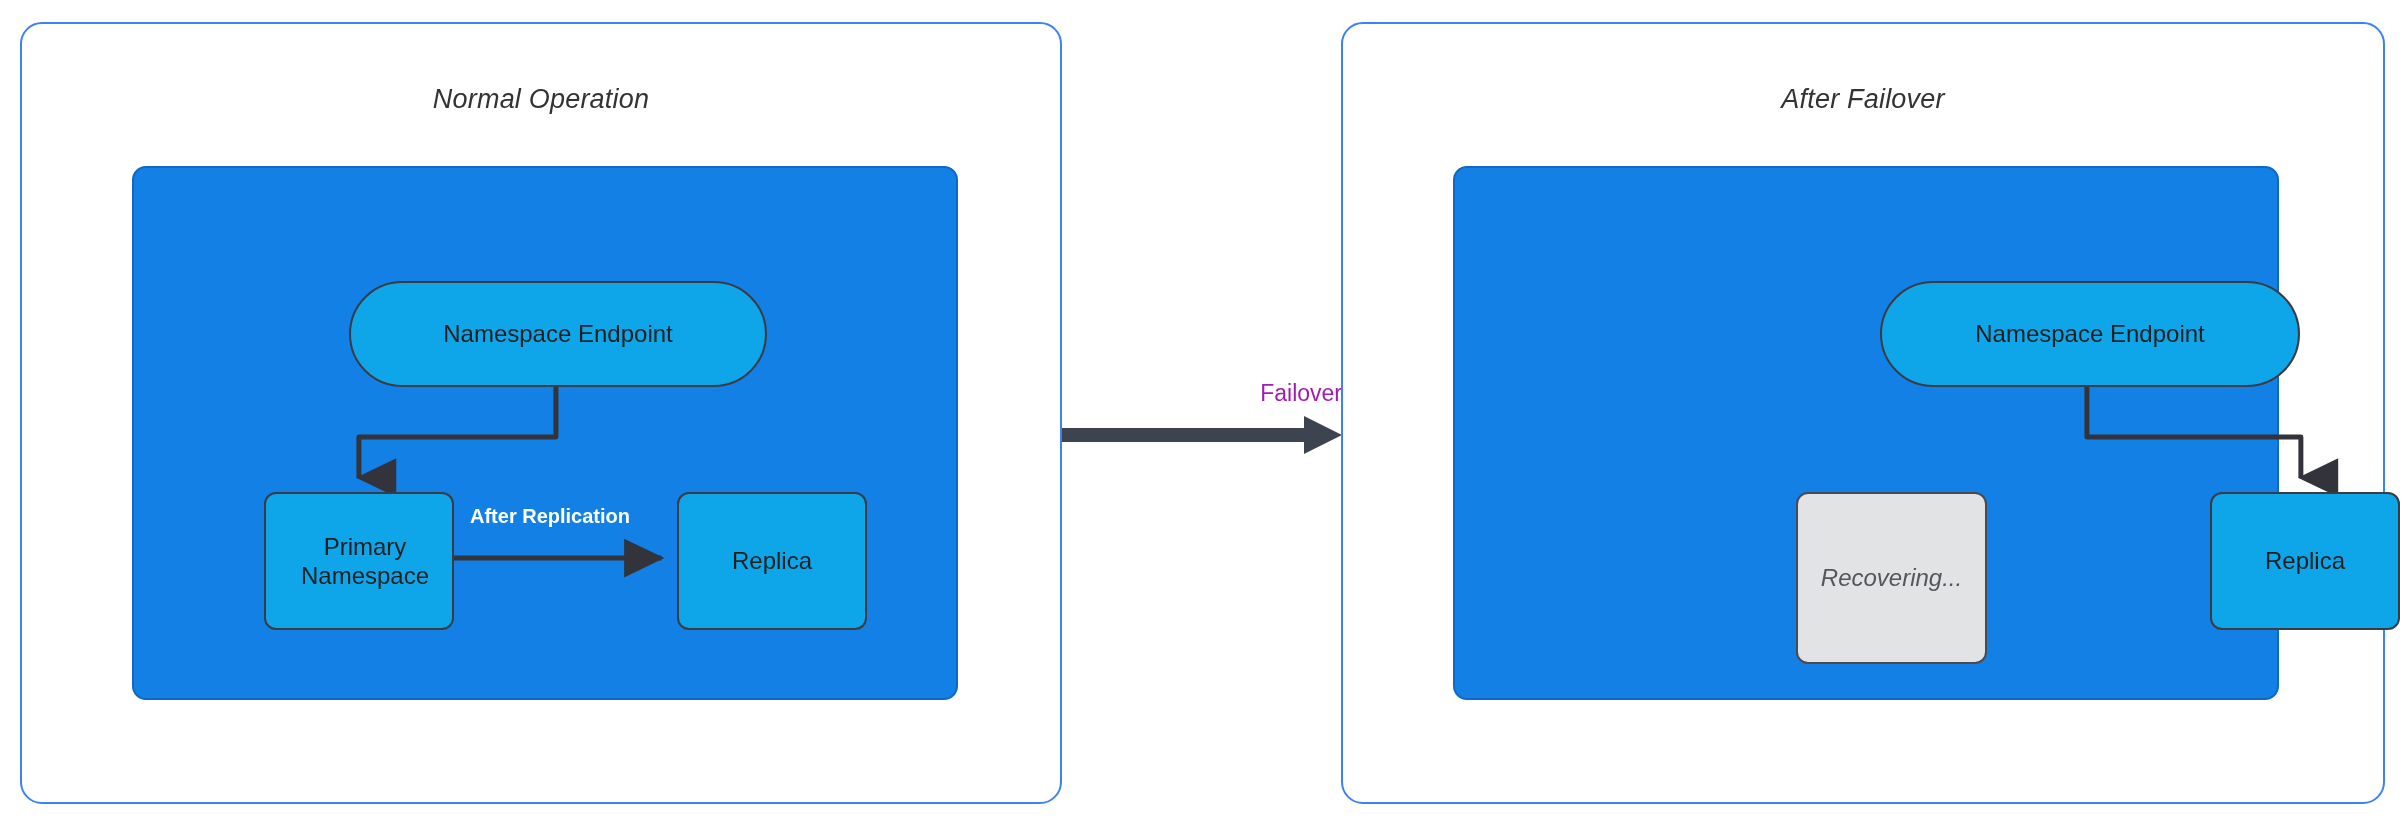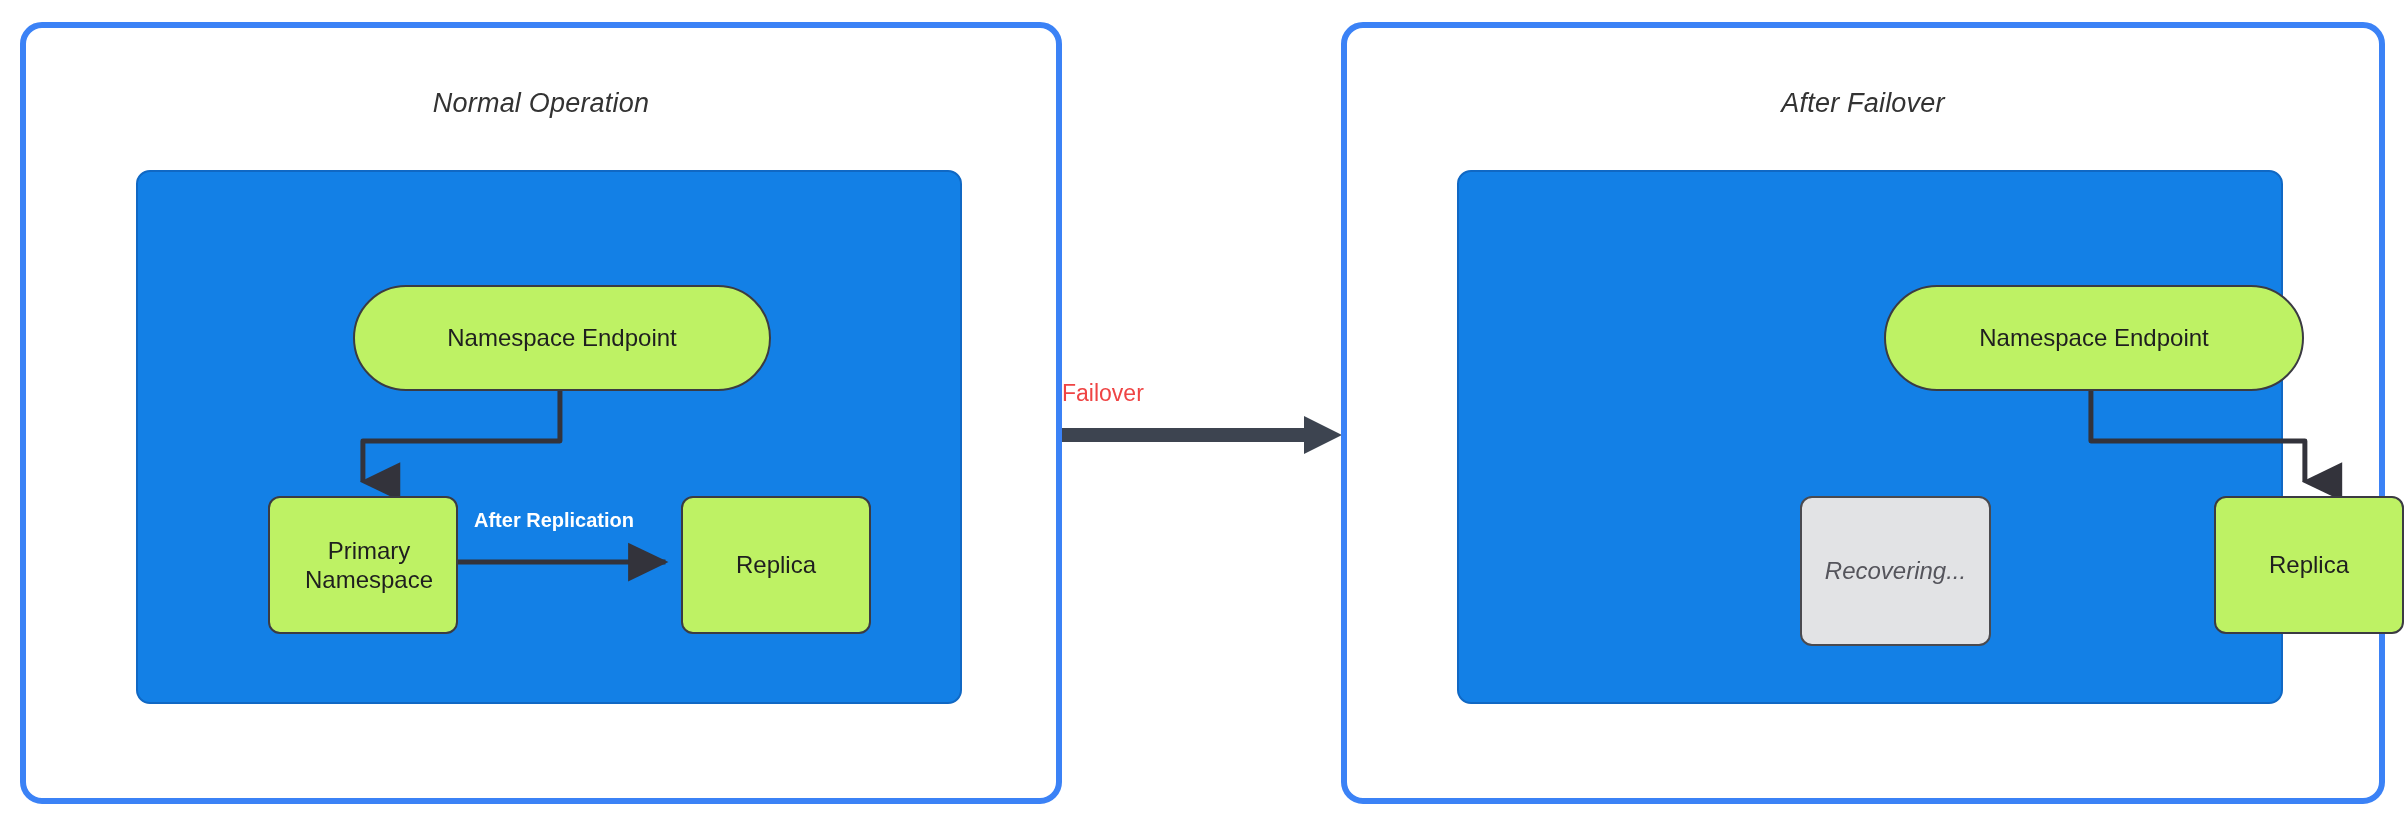--- a/index.html
+++ b/index.html
@@ -17,21 +17,21 @@
     position: relative;
     width: 2407px;
     height: 828px;
     background: #ffffff;
   }
 
   
   .panel {
     position: absolute;
     background: #ffffff;
-    border: 6px solid #3b82f6;
+    border: 2px solid #3b82f6;
     border-radius: 22px;
     box-sizing: border-box;
   }
   #panel-left  { left: 20px;   top: 22px; width: 1042px; height: 782px; }
   #panel-right { left: 1341px; top: 22px; width: 1044px; height: 782px; }
 
   .panel-title {
     position: absolute;
     top: 60px;
     left: 0;
@@ -56,21 +56,21 @@
   #cluster-right { left: 110px; top: 142px; width: 826px; height: 534px; }
 
   
   .node {
     position: absolute;
     box-sizing: border-box;
     display: flex;
     align-items: center;
     justify-content: center;
     text-align: center;
-    background: #bef264;
+    background: #0ea5e9;
     border: 2.5px solid #3b3b42;
     color: #1f1f1f;
     font-size: 24px;
     line-height: 1.22;
     z-index: 5;
   }
   .node.pill {
     border-radius: 56px;
   }
   .node.rect {
@@ -83,21 +83,21 @@
     font-style: italic;
   }
 
   
   #node-left-endpoint { left: 215px; top: 113px; width: 418px; height: 106px; }
   #node-left-primary  { left: 130px; top: 324px; width: 190px; height: 138px; padding-left: 12px; }
   #node-left-replica  { left: 543px; top: 324px; width: 190px; height: 138px; }
 
   
   #node-right-endpoint   { left: 425px; top: 113px; width: 420px; height: 106px; }
-  #node-right-recovering { left: 341px; top: 324px; width: 191px; height: 150px; }
+  #node-right-recovering { left: 341px; top: 324px; width: 191px; height: 172px; }
   #node-right-replica    { left: 755px; top: 324px; width: 190px; height: 138px; }
 
   
   .edges {
     position: absolute;
     left: 0; top: 0;
     width: 100%; height: 100%;
     overflow: visible;
     pointer-events: none;
     z-index: 3;
@@ -131,23 +131,23 @@
     left: 1062px;
     top: 380px;
     width: 280px;
     height: 110px;
   }
   #failover-label {
     position: absolute;
     left: 0;
     top: 0;
     width: 100%;
-    text-align: left;
+    text-align: right;
     font-size: 23px;
-    color: #ef4444;
+    color: #a21caf;
     white-space: nowrap;
   }
   #failover-arrow {
     position: absolute;
     left: 0;
     top: 36px;
     width: 280px;
     height: 48px;
     overflow: visible;
   }

